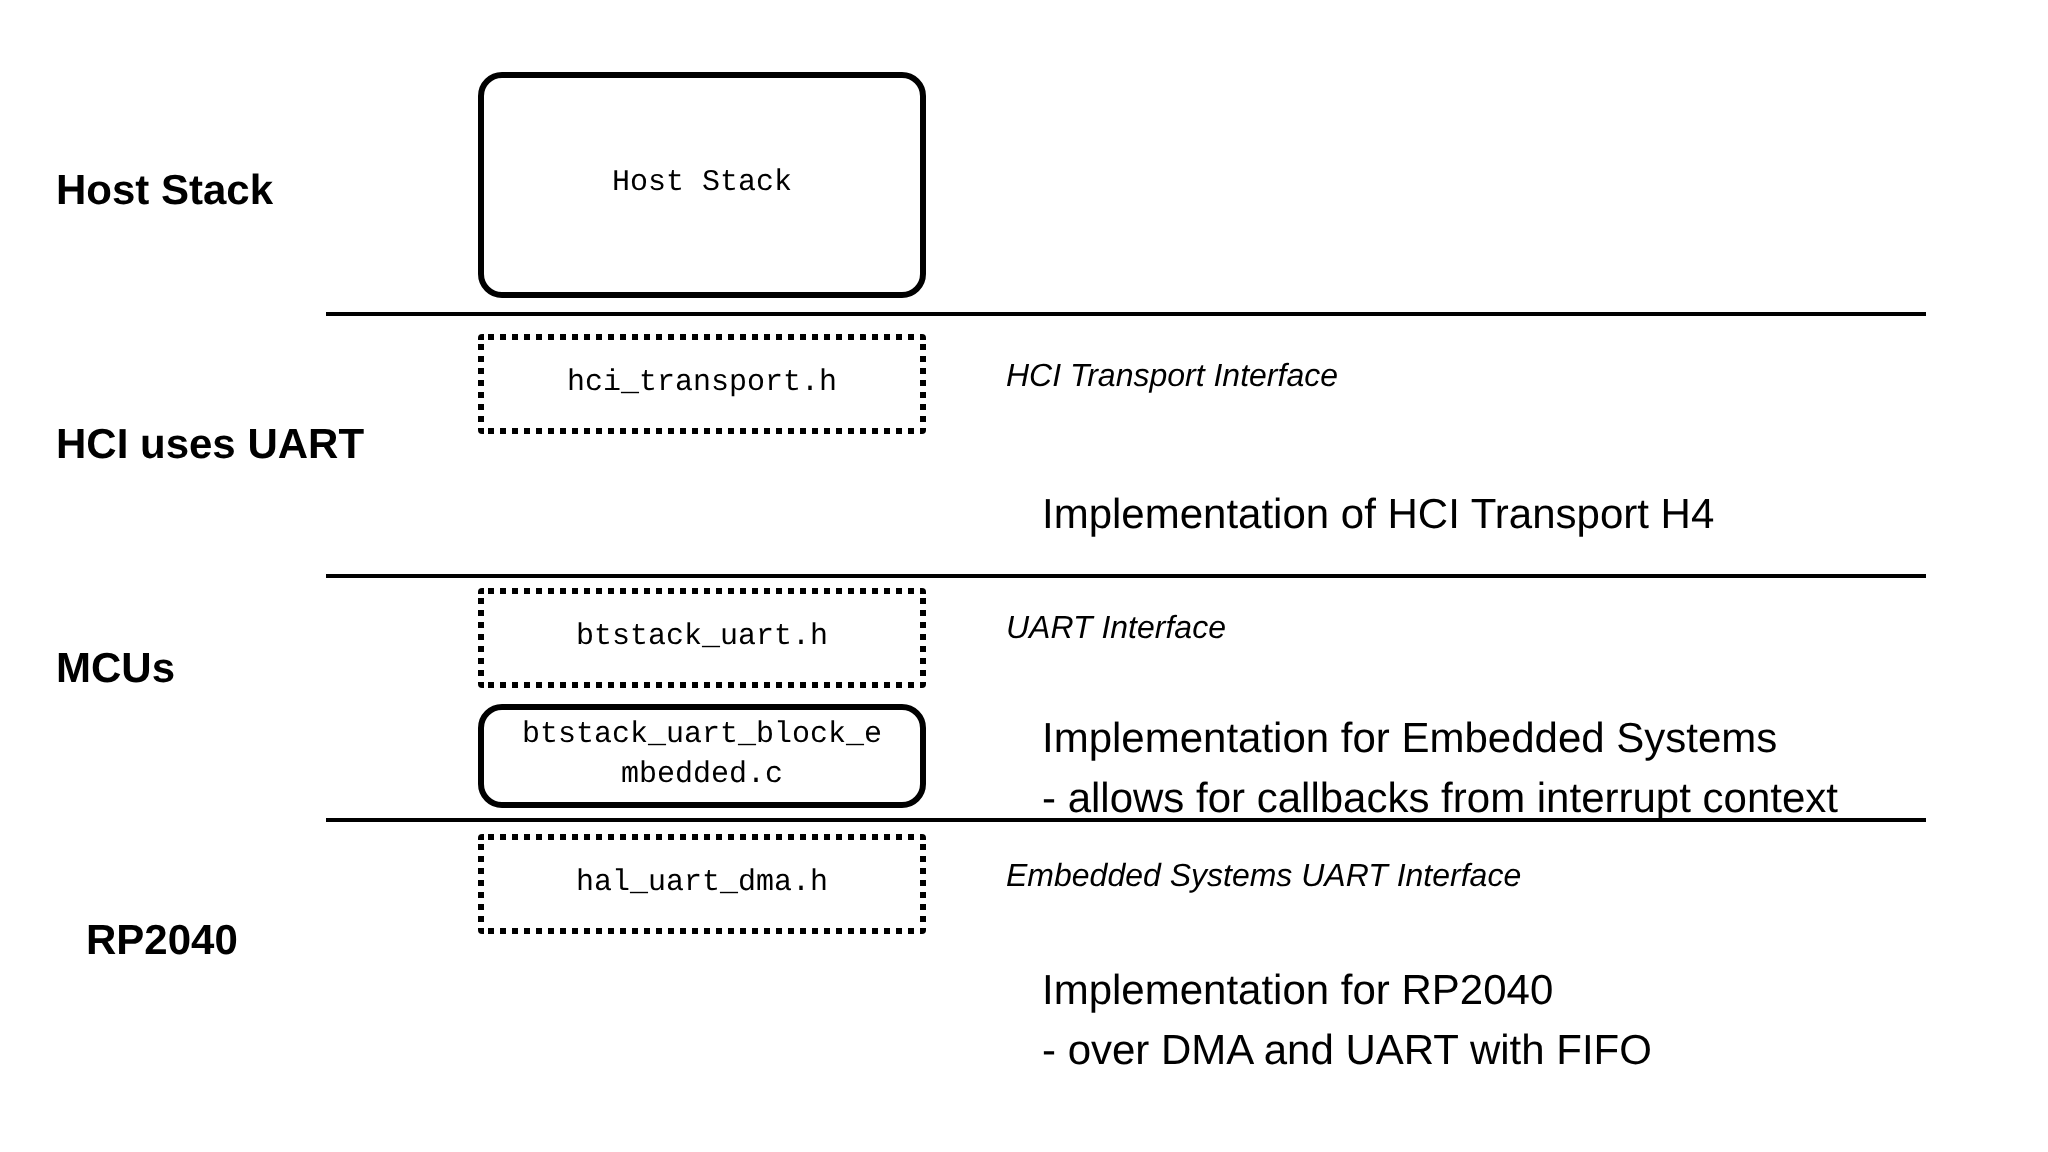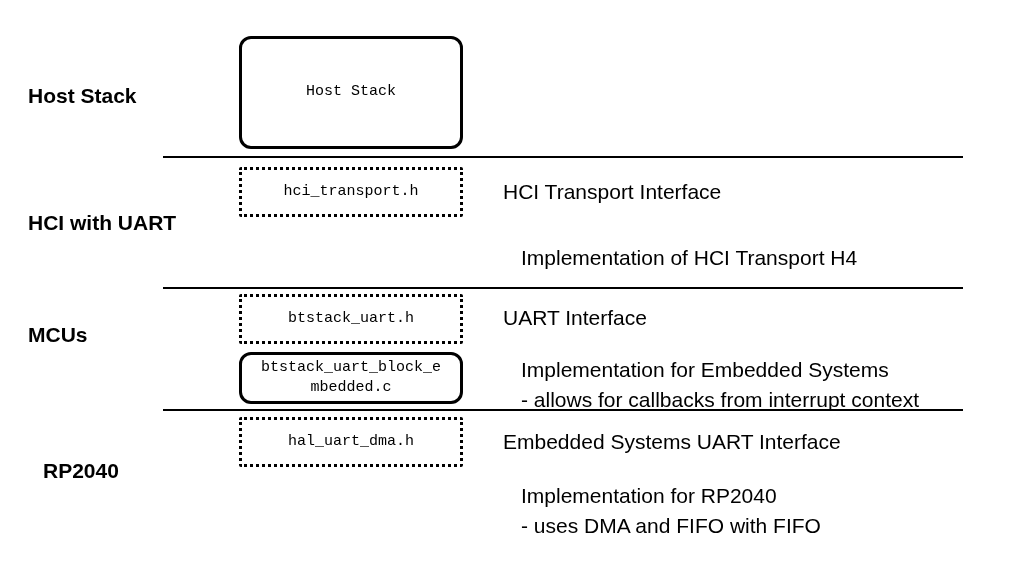--- a/index.html
+++ b/index.html
@@ -66,34 +66,35 @@
   }
 
   
   .desc {
     position: absolute;
     font-family: "Liberation Sans", sans-serif;
     color: #000;
     white-space: pre-line;
   }
   .desc.heading {
-    font-size: 21px;
+    font-size: 16px;
+    font-style: italic;
   }
   .desc.detail {
     font-size: 21px;
     line-height: 1.45;
   }
 </style>
 </head>
 <body>
 
 <div id="diagram">
 
   <div class="layer-label" style="left:28px; top:84px;">Host Stack</div>
-  <div class="layer-label" style="left:28px; top:211px;">HCI with UART</div>
+  <div class="layer-label" style="left:28px; top:211px;">HCI uses UART</div>
   <div class="layer-label" style="left:28px; top:323px;">MCUs</div>
   <div class="layer-label" style="left:43px; top:459px;">RP2040</div>
 
   <div class="rule" style="left:163px; top:156px; width:800px;"></div>
   <div class="rule" style="left:163px; top:287px; width:800px;"></div>
   <div class="rule" style="left:163px; top:409px; width:800px;"></div>
 
   <div class="box solid" style="left:239px; top:36px; width:224px; height:113px;">
     <span class="box-text">Host Stack</span>
   </div>
@@ -122,15 +123,15 @@
   <div class="desc detail" style="left:521px; top:243px;">Implementation of HCI Transport H4</div>
 
   <div class="desc heading" style="left:503px; top:306px;">UART Interface</div>
 
   <div class="desc heading" style="left:503px; top:430px;">Embedded Systems UART Interface</div>
 
   <div class="desc detail" style="left:521px; top:355px;">Implementation for Embedded Systems
 - allows for callbacks from interrupt context</div>
 
   <div class="desc detail" style="left:521px; top:481px;">Implementation for RP2040
-- uses DMA and FIFO with FIFO</div>
+- over DMA and UART with FIFO</div>
 
 </div>
 
 </body></html>

